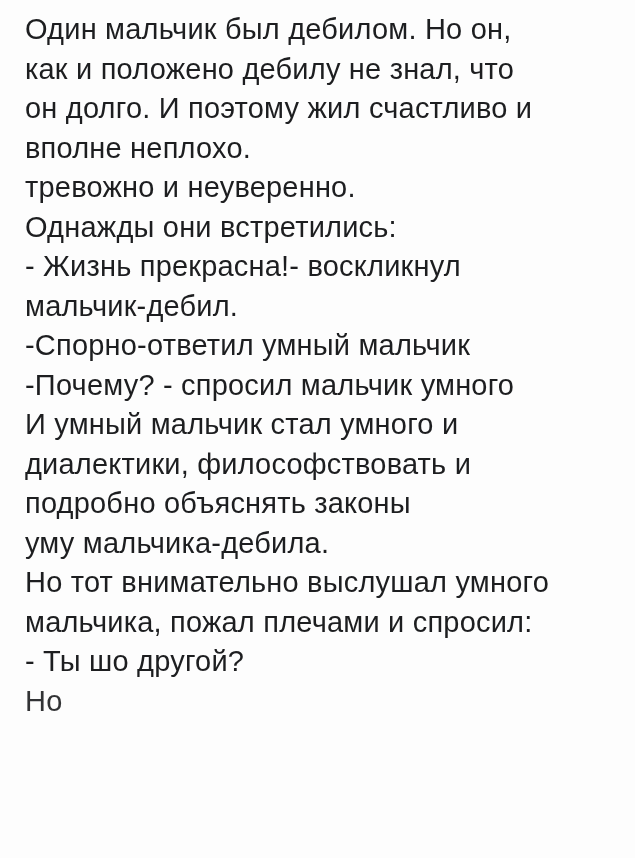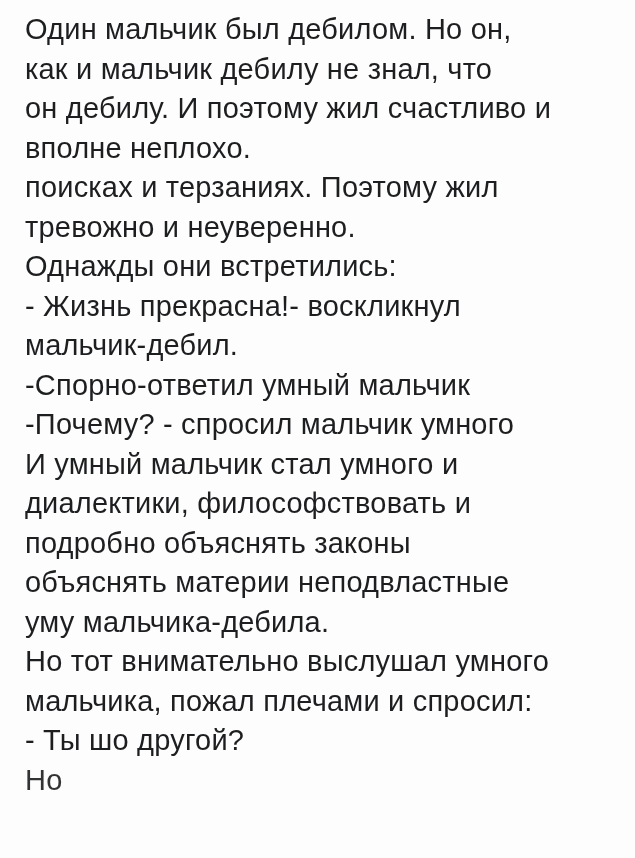--- a/index.html
+++ b/index.html
@@ -32,33 +32,31 @@
     opacity: 0.9;
   }
 </style>
 </head>
 <body>
 
 <div class="page">
   <div class="text-block">
 
   <div class="line">Один мальчик был дебилом. Но он,</div>
-      <div class="line">как и мальчик дебилу не знал, что</div>
-      <div class="line">он дебилу. И поэтому жил счастливо и</div>
+      <div class="line">как и положено дебилу не знал, что</div>
+      <div class="line">он долго. И поэтому жил счастливо и</div>
       <div class="line">вполне неплохо.</div>
-      <div class="line">поисках и терзаниях. Поэтому жил</div>
       <div class="line">тревожно и неуверенно.</div>
       <div class="line">Однажды они встретились:</div>
       <div class="line">- Жизнь прекрасна!- воскликнул</div>
       <div class="line">мальчик-дебил.</div>
       <div class="line">-Спорно-ответил умный мальчик</div>
       <div class="line">-Почему? - спросил мальчик умного</div>
       <div class="line">И умный мальчик стал умного и</div>
       <div class="line">диалектики, философствовать и</div>
       <div class="line">подробно объяснять законы</div>
-      <div class="line">объяснять материи неподвластные</div>
       <div class="line">уму мальчика-дебила.</div>
       <div class="line">Но тот внимательно выслушал умного</div>
       <div class="line">мальчика, пожал плечами и спросил:</div>
       <div class="line">- Ты шо другой?</div>
       <div class="line clipped">Но</div>
     </div>
 </div>
 
 </body></html>

